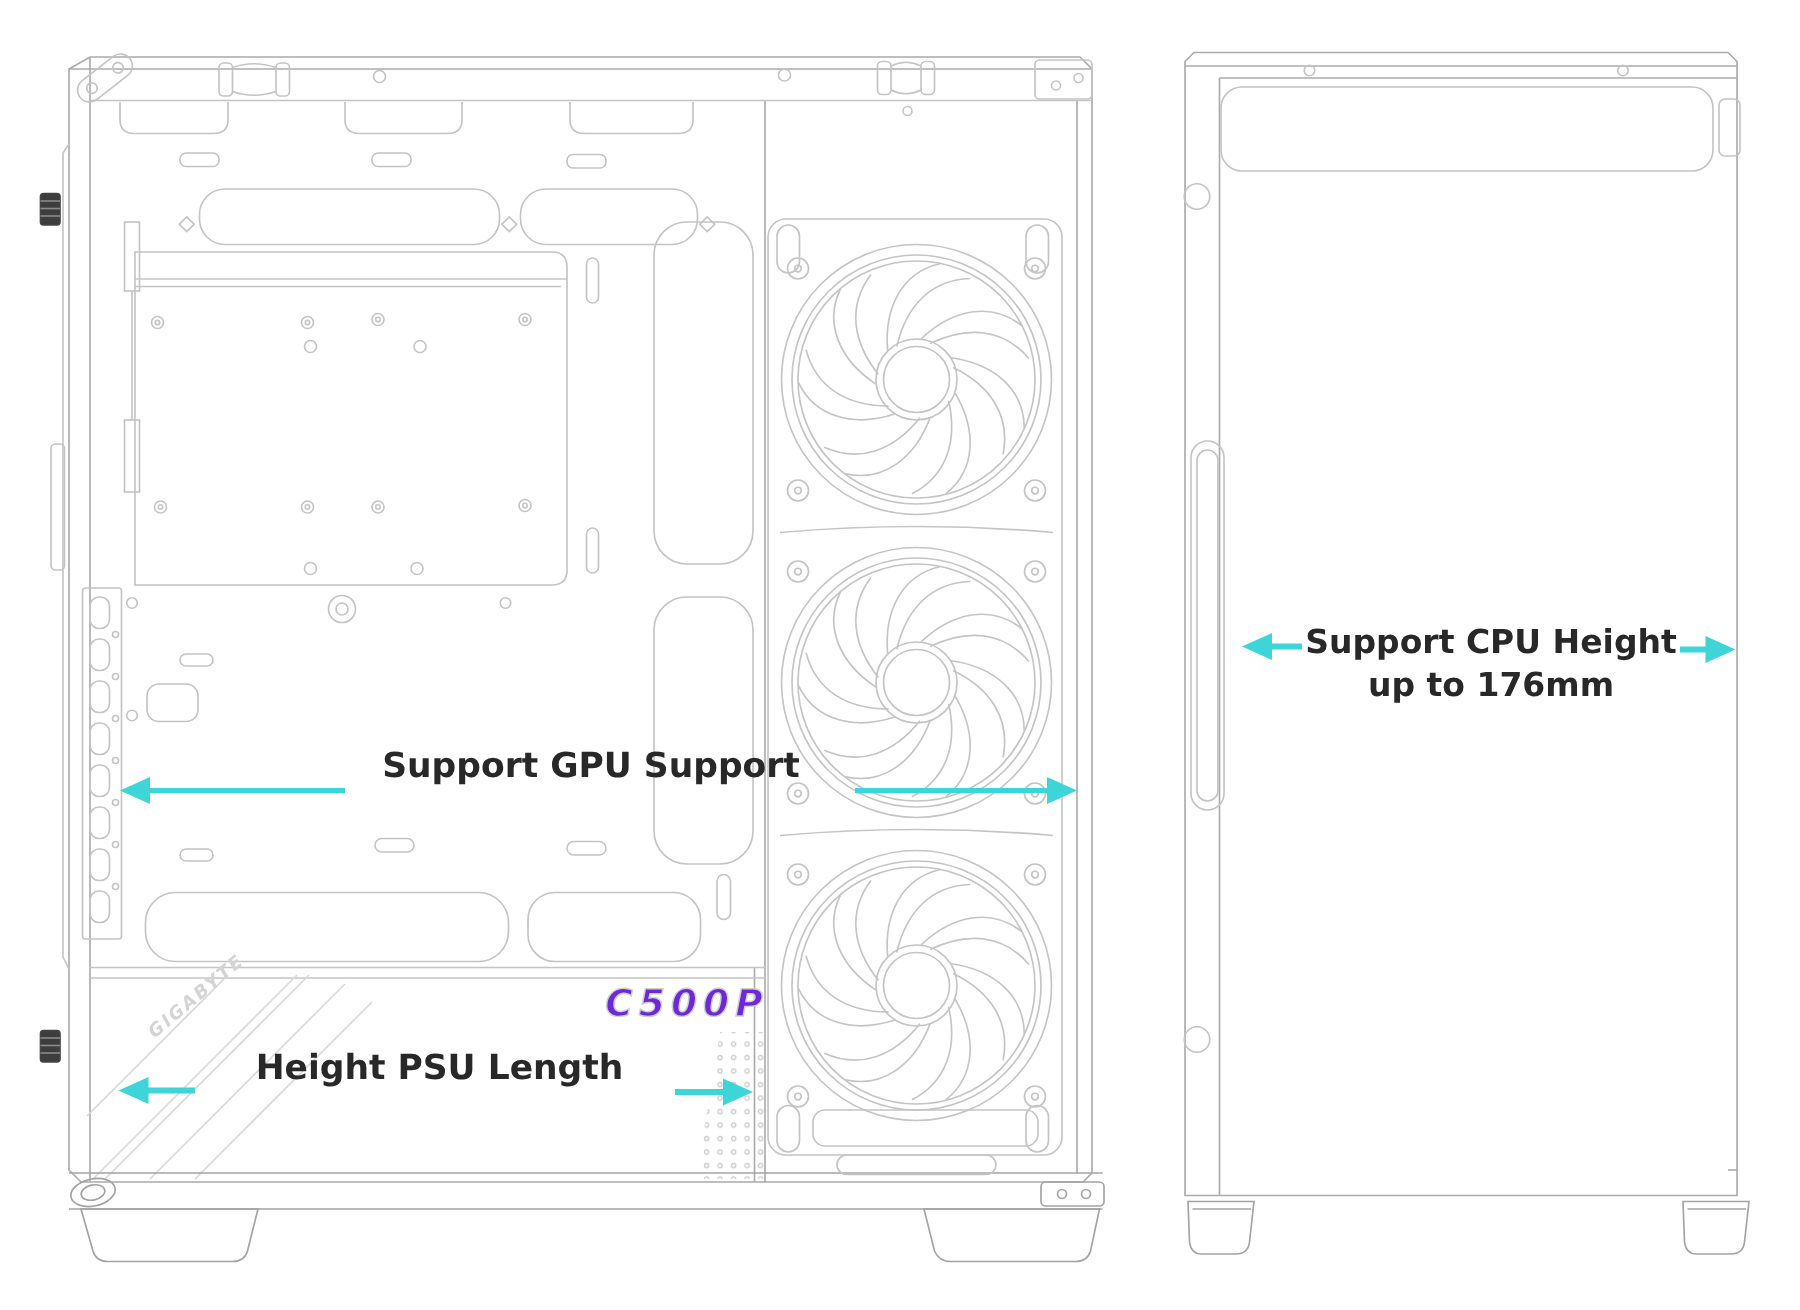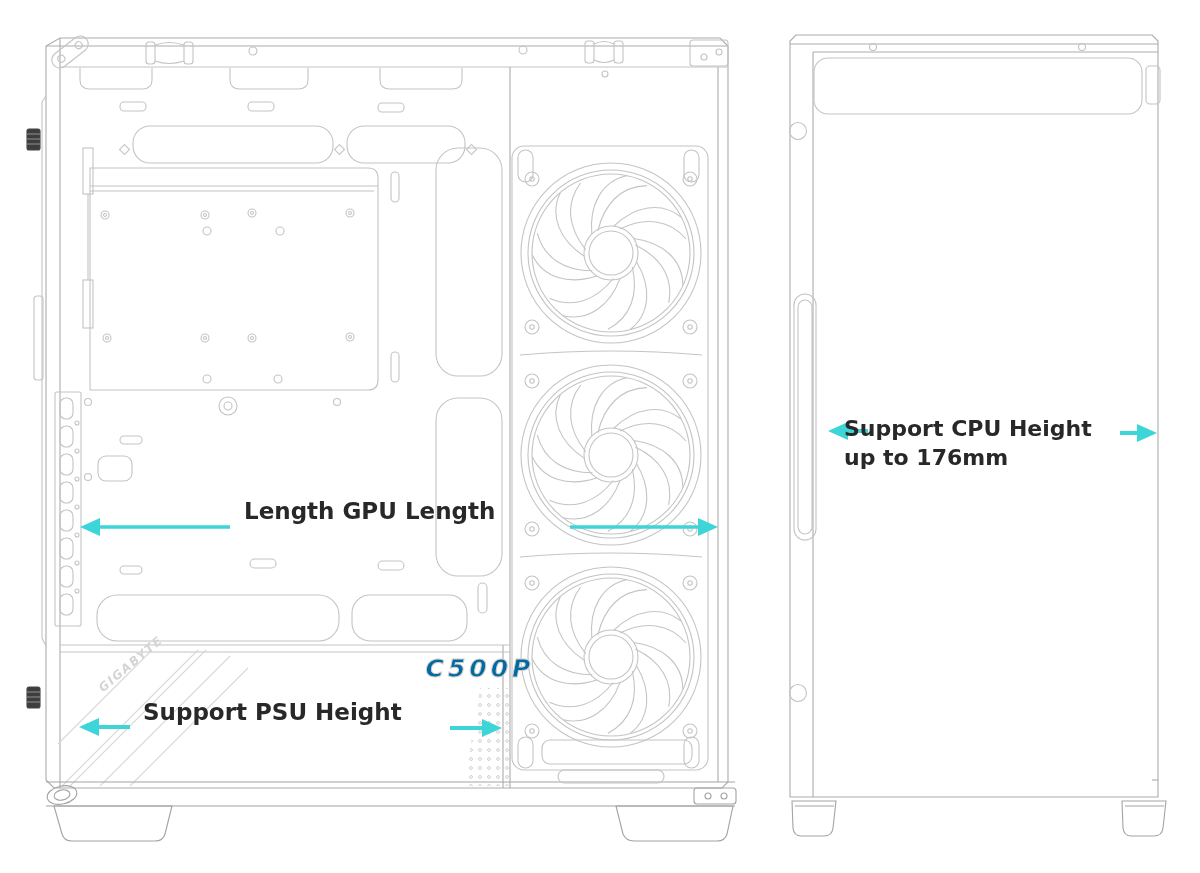--- a/index.html
+++ b/index.html
@@ -2,27 +2,27 @@
 <html><head>
 <meta charset="utf-8">
 <style>
   html,body{margin:0;padding:0;background:#fff;}
   #stage{
     position:relative;width:1200px;height:873px;background:#ffffff;overflow:hidden;
     font-family:"DejaVu Sans","Liberation Sans",sans-serif;
   }
   #lineart{position:absolute;left:0;top:0;}
   .ann{
-    position:absolute;text-align:left;color:#282828;
+    position:absolute;text-align:center;color:#282828;
     font-size:23px;font-weight:700;line-height:29px;letter-spacing:0px;
   }
   .logo-model{
-    position:absolute;left:425px;top:654px;width:110px;height:32px;
+    position:absolute;left:403px;top:654px;width:110px;height:32px;
     font-size:25px;font-weight:700;font-style:italic;letter-spacing:4px;
-    color:#0369a1;-webkit-text-stroke:1px #cfcfcf;text-align:center;
+    color:#6d28d9;-webkit-text-stroke:1px #cfcfcf;text-align:center;
   }
   .logo-brand{
     position:absolute;left:96px;top:684px;
     font-size:12px;font-weight:700;font-style:italic;letter-spacing:1.5px;
     color:#d4d4d4;transform:rotate(-40deg);transform-origin:left top;
   }
 </style>
 </head>
 <body>
 
@@ -290,25 +290,25 @@
       <polygon points="848,422 848,440 828,431" fill="#3DD5D8"></polygon>
     </g>
     <g>
       <line x1="1120" y1="433" x2="1139" y2="433" stroke="#3DD5D8" stroke-width="4"></line>
       <polygon points="1137,424 1137,442 1157,433" fill="#3DD5D8"></polygon>
     </g>
   </g>
 </svg>
 
 <div class="ann" style="left:244px;top:497px;width:300px;">
-  <div>Length GPU Length</div>
+  <div>Support GPU Support</div>
 </div>
 
 <div class="ann" style="left:143px;top:698px;width:300px;">
-  <div>Support PSU Height</div>
+  <div>Height PSU Length</div>
 </div>
 
 <div class="ann" style="left:844px;top:414px;width:300px;font-size:22px;">
   <div>Support CPU Height</div>
   <div>up to 176mm</div>
 </div>
 
 <div class="logo-model">C500P</div>
 <div class="logo-brand">GIGABYTE</div>
 

